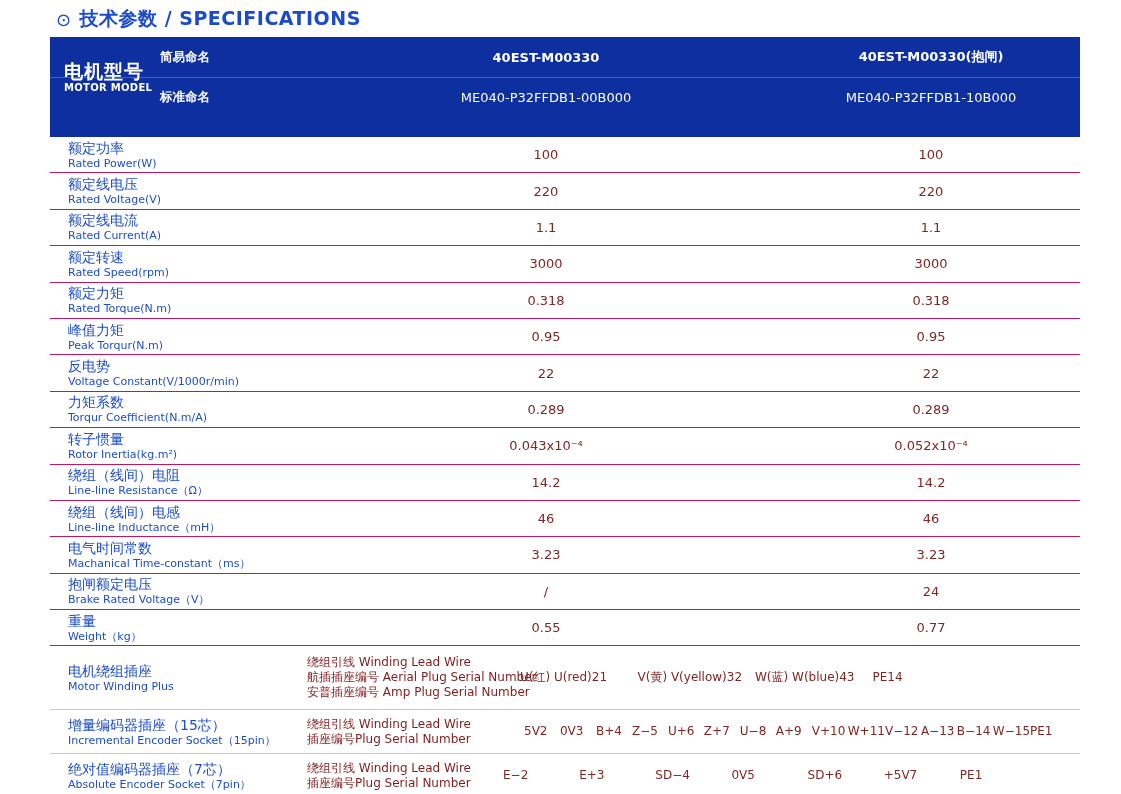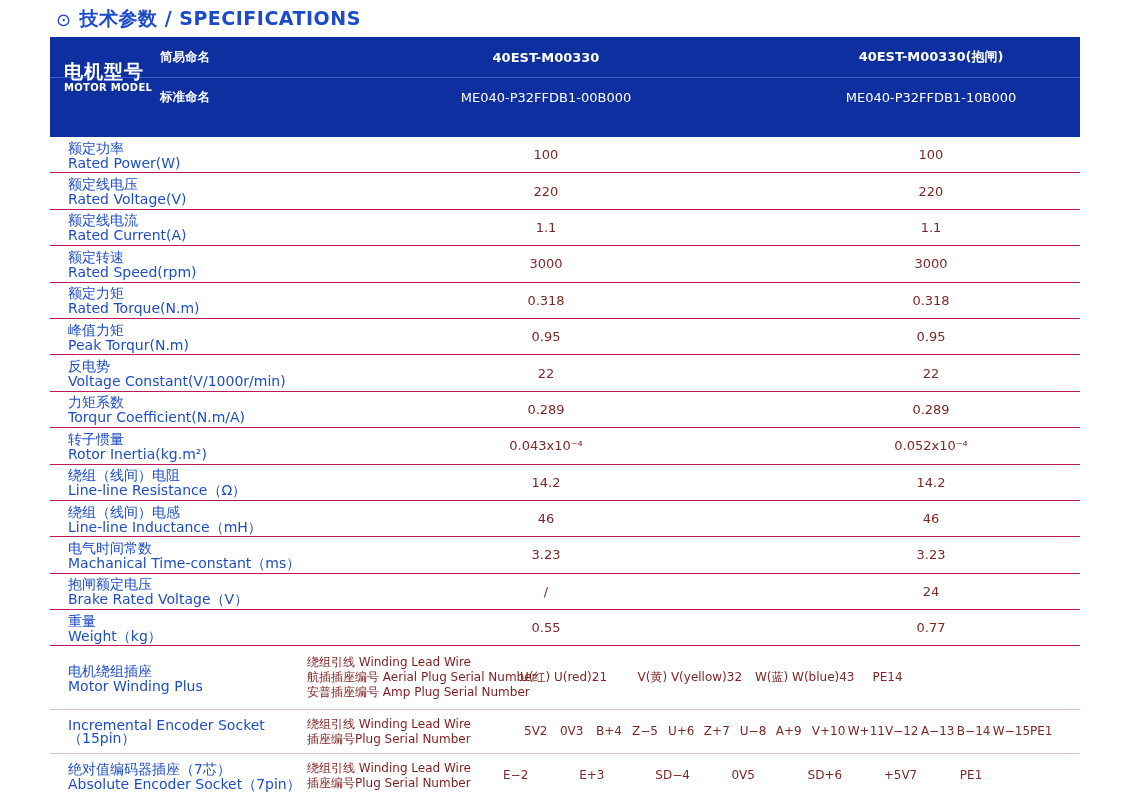--- a/index.html
+++ b/index.html
@@ -23,21 +23,21 @@
   .hval{display:flex;align-items:center;justify-content:center;font-size:13px;}
   .hval.b{font-weight:bold;}
   .r1{grid-row:1;} .r2{grid-row:2;}
   .c2{grid-column:2;} .c3{grid-column:3;} .c4{grid-column:4;}
 
   
   .spec-row{display:grid;grid-template-columns:260px 472px 298px;height:36.4px;
       box-sizing:border-box;border-bottom:1px solid #be185d;align-items:center;}
   .spec-label{padding-left:18px;}
   .spec-label .cn{font-size:14px;color:#1E4EC6;line-height:17px;}
-  .spec-label .en{font-size:14px;color:#1E4EC6;line-height:13px;}
+  .spec-label .en{font-size:11px;color:#1E4EC6;line-height:13px;}
   .spec-val{text-align:center;font-size:13px;color:#7E2725;}
 
   
   .plug-row{display:grid;grid-template-columns:257px 213px 1fr;box-sizing:border-box;
       border-bottom:1px solid #DCC1BC;}
   .plug-row.winding{height:64px;}
   .plug-row.enc{height:44px;}
   .plug-row.last{border-bottom:1px solid #C99C94;}
   .plug-row .spec-label{align-self:center;}
   .sub-labels{display:flex;flex-direction:column;justify-content:center;}
@@ -228,20 +228,21 @@
           <div class="pin">
             <div>PE</div>
             <div>1</div>
             <div>4</div>
           </div>
         </div>
   </div>
 
   <div class="plug-row enc">
     <div class="spec-label">
+      <div class="cn">增量编码器插座（15芯）</div>
       <div class="en">Incremental Encoder Socket（15pin）</div>
     </div>
     <div class="sub-labels">
           <div>绕组引线 Winding Lead Wire</div>
           <div>插座编号Plug Serial Number</div>
         </div>
     <div class="pins pins-15">
           <div class="pin">
             <div>5V</div>
             <div>2</div>

